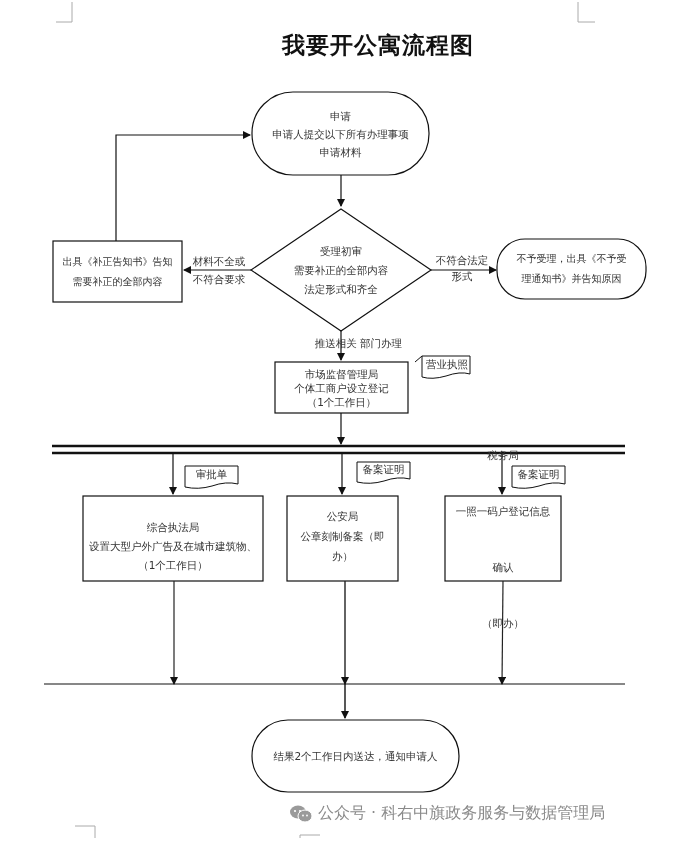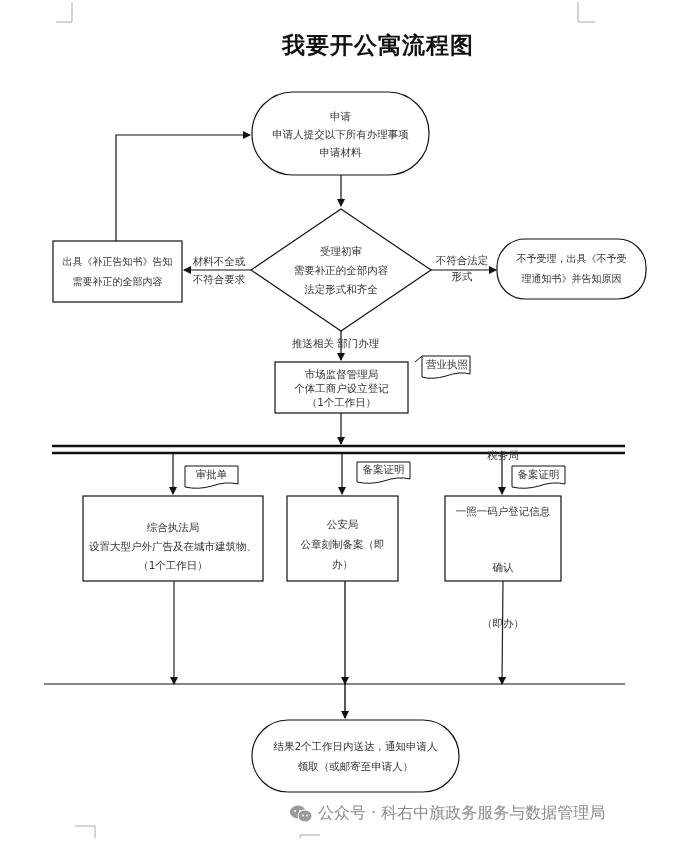--- a/index.html
+++ b/index.html
@@ -112,56 +112,55 @@
 <div class="label" style="left:432px;top:252px;width:60px;line-height:16px;">
   <div>不符合法定</div>
   <div>形式</div>
 </div>
 
 <div class="node" style="left:497px;top:239px;width:149px;height:60px;line-height:20px;font-size:10px;">
   <div>不予受理，出具《不予受</div>
   <div>理通知书》并告知原因</div>
 </div>
 
-<div class="label" style="left:292px;top:335px;width:110px;text-align:left;background:transparent;">推送相关 部门办理</div>
+<div class="label" style="left:292px;top:335px;width:110px;text-align:right;background:transparent;">推送相关 部门办理</div>
 
 <div class="node" style="left:275px;top:362px;width:133px;height:51px;line-height:14px;">
   <div>市场监督管理局</div>
   <div>个体工商户设立登记</div>
   <div>（1个工作日）</div>
 </div>
 
 <div class="doc" style="left:424px;top:356px;width:46px;height:17px;">营业执照</div>
 
 <div class="doc" style="left:185px;top:466px;width:53px;height:17px;">审批单</div>
 <div class="doc" style="left:357px;top:462px;width:53px;height:16px;">备案证明</div>
 <div class="doc" style="left:512px;top:466px;width:53px;height:17px;">备案证明</div>
 
 <div class="node" style="left:83px;top:496px;width:180px;height:100px;line-height:19px;">
   <div>综合执法局</div>
   <div>设置大型户外广告及在城市建筑物、</div>
   <div>（1个工作日）</div>
 </div>
 
-<div class="node" style="left:287px;top:496px;width:111px;height:85px;justify-content:center;padding-top:10px;box-sizing:border-box;line-height:20px;">
+<div class="node" style="left:287px;top:496px;width:111px;height:85px;justify-content:flex-start;padding-top:10px;box-sizing:border-box;line-height:20px;">
   <div>公安局</div>
   <div>公章刻制备案（即</div>
   <div>办）</div>
 </div>
 
 <div class="node" style="left:445px;top:496px;width:116px;height:85px;line-height:18px;gap:38px;">
   <div>税务局</div>
   <div>一照一码户登记信息</div>
   <div>确认</div>
   <div>（即办）</div>
 </div>
 
 <div class="node" style="left:252px;top:720px;width:207px;height:72px;line-height:20px;">
   <div>结果2个工作日内送达，通知申请人</div>
-  <div>领取（或邮寄至申请人）</div>
 </div>
 
 <div class="watermark">
   <svg class="wechat" viewBox="0 0 22 18">
     <ellipse cx="8" cy="7" rx="8" ry="6.5" fill="#9a9a9a"></ellipse>
     <ellipse cx="15" cy="11" rx="7" ry="6" fill="#9a9a9a" stroke="#fff" stroke-width="1"></ellipse>
     <circle cx="5" cy="6" r="1.1" fill="#fff"></circle>
     <circle cx="10" cy="6" r="1.1" fill="#fff"></circle>
     <circle cx="13" cy="10.5" r="0.9" fill="#fff"></circle>
     <circle cx="17" cy="10.5" r="0.9" fill="#fff"></circle>

